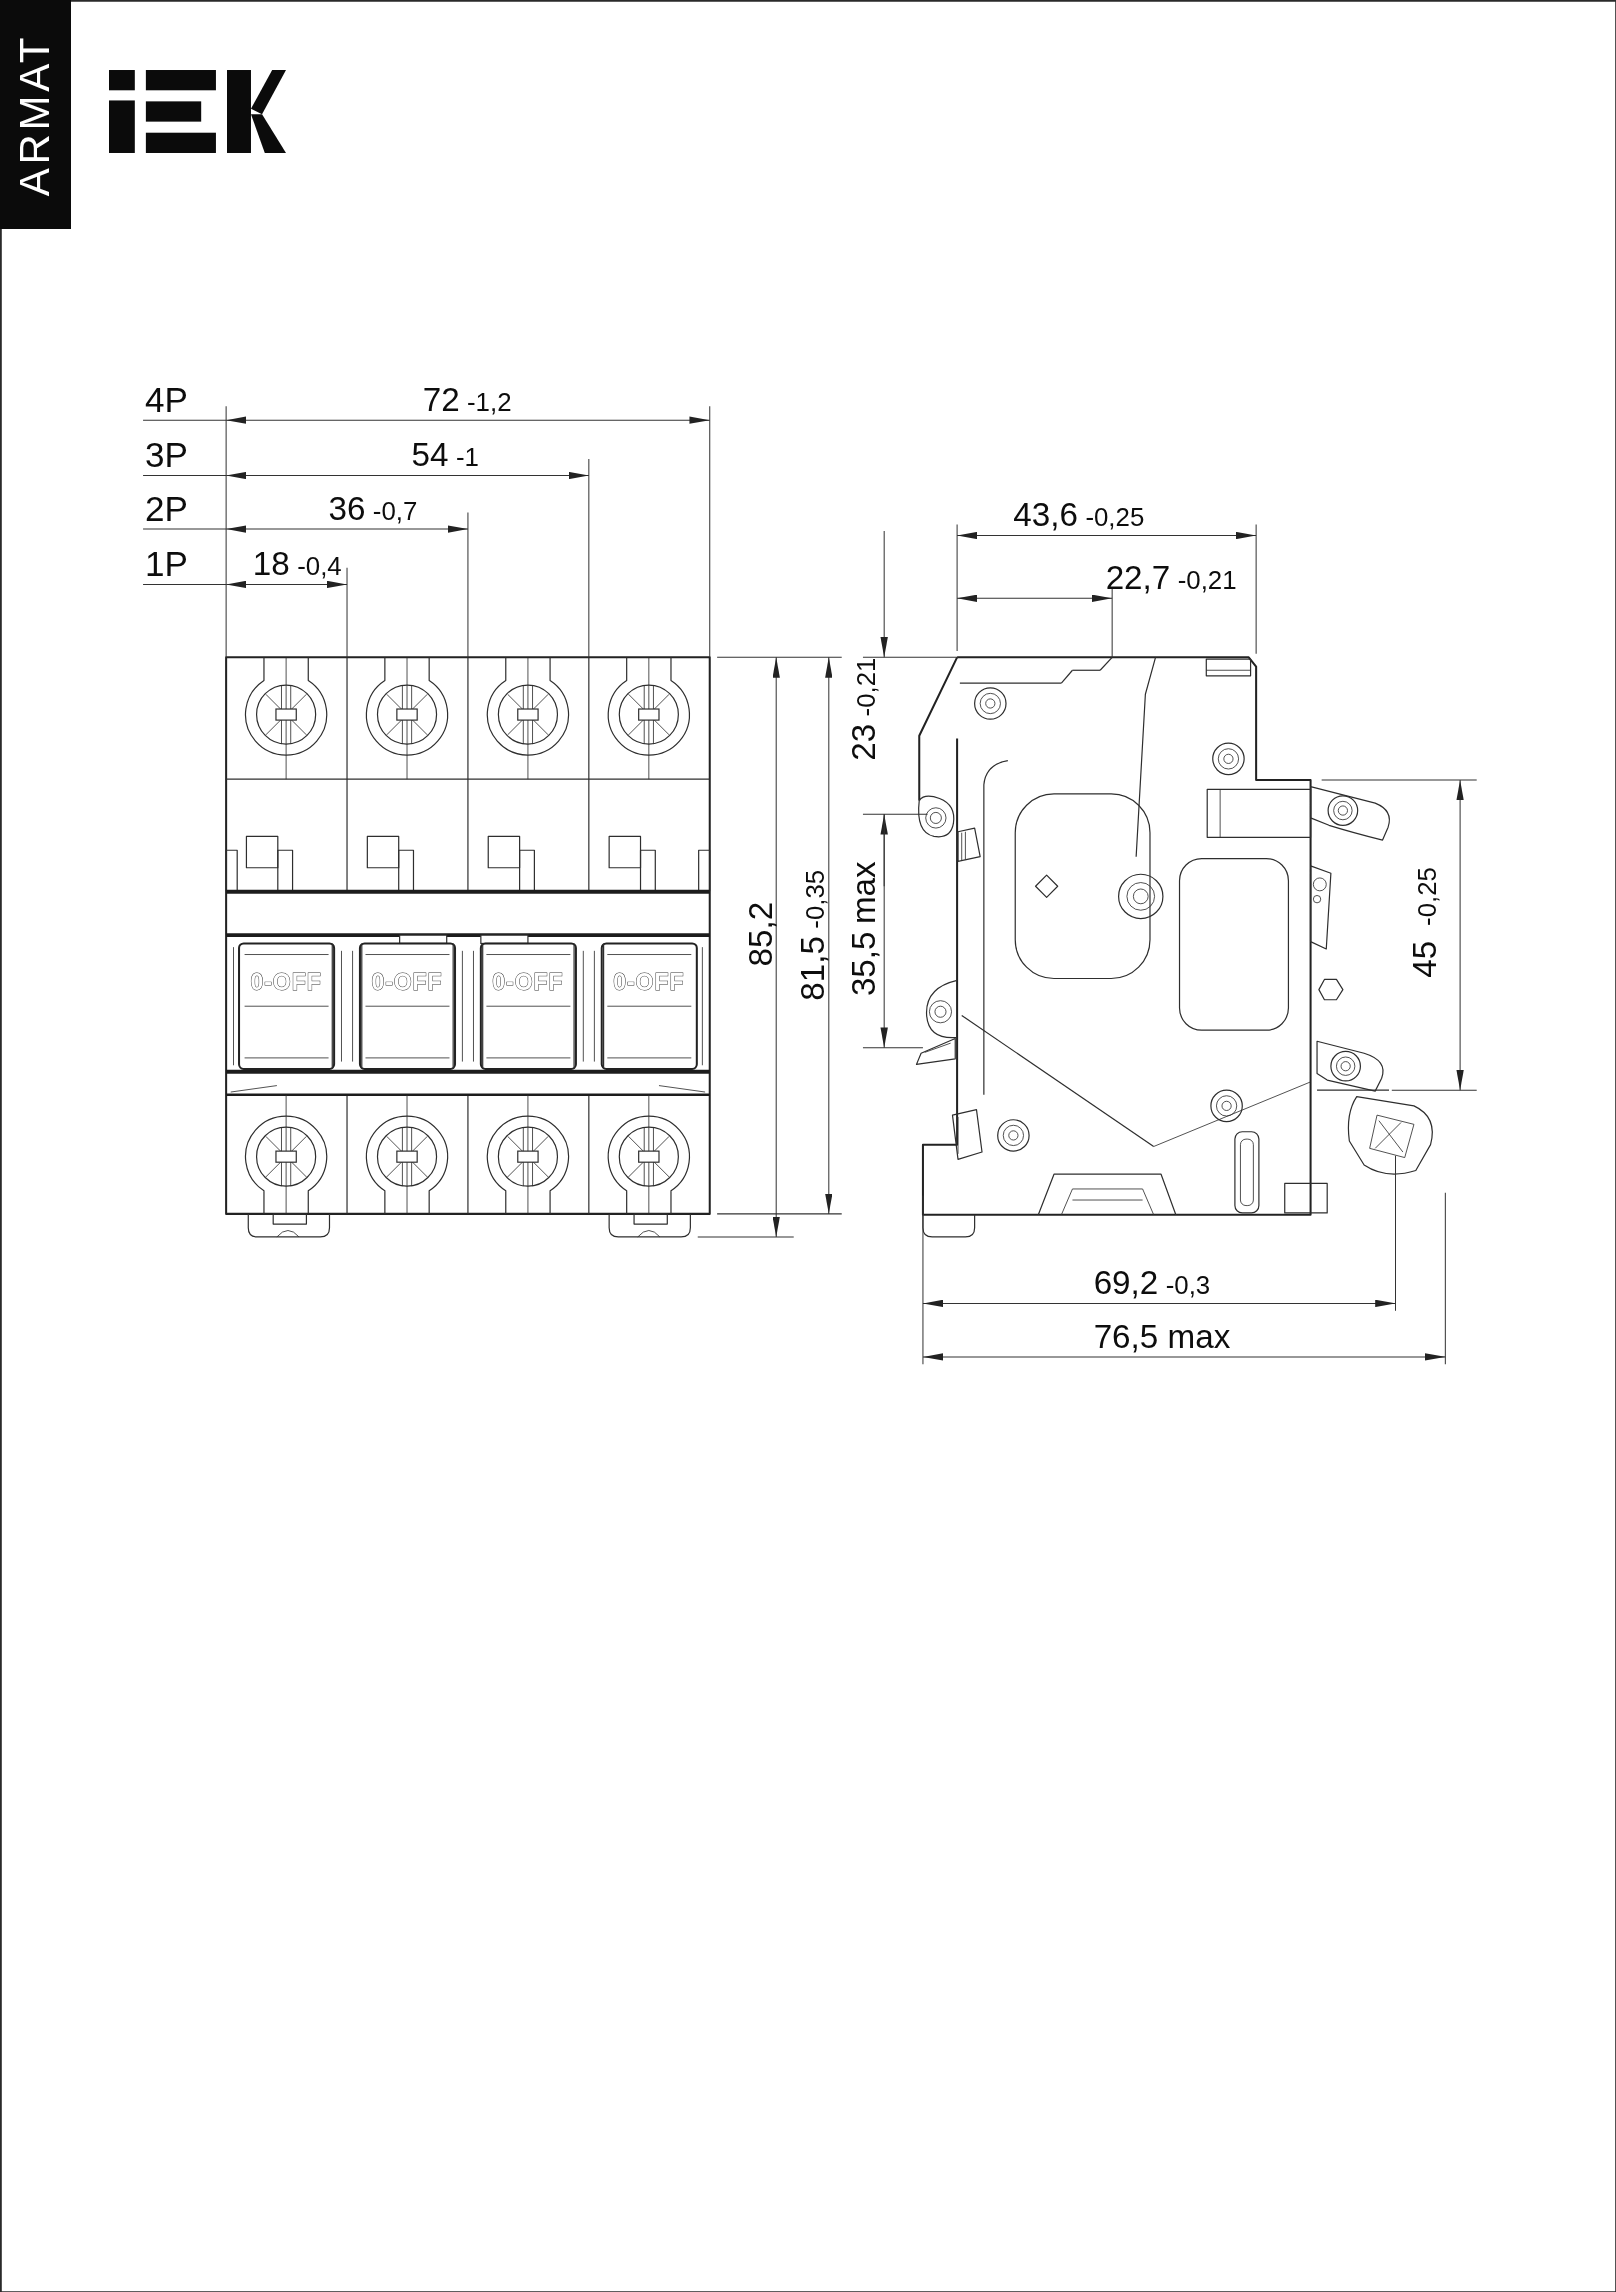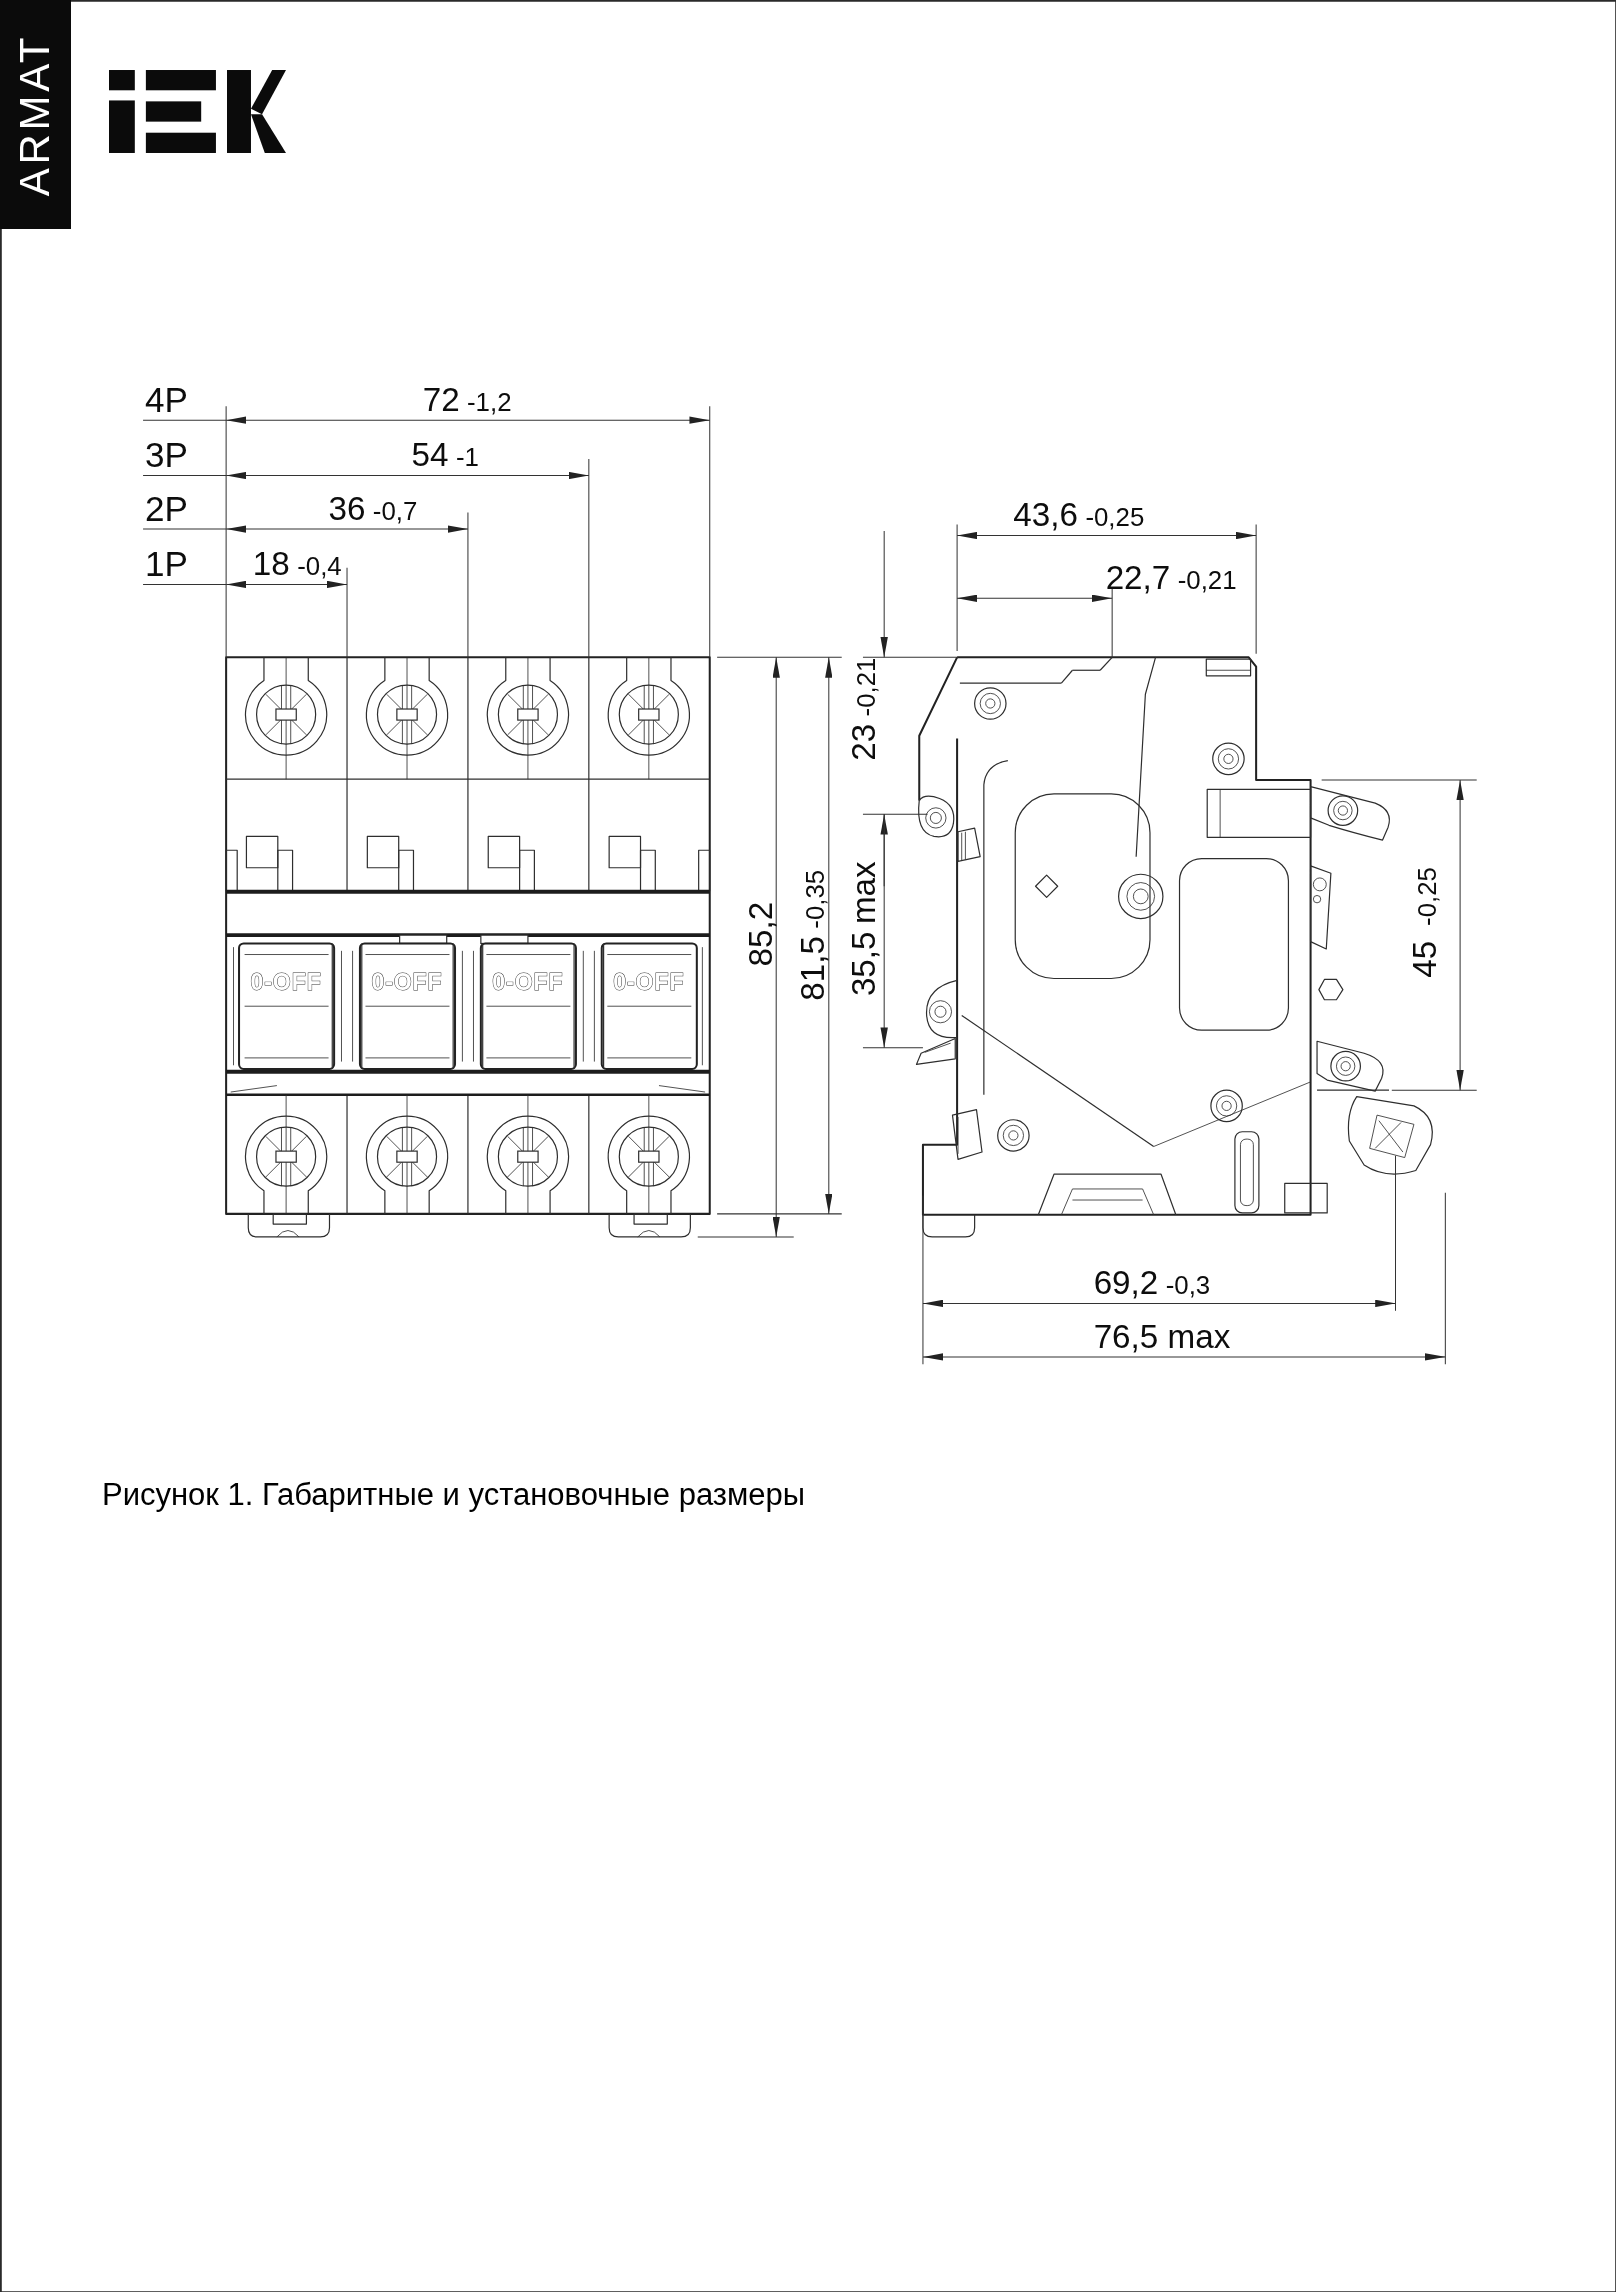--- a/index.html
+++ b/index.html
@@ -397,16 +397,15 @@
       <line class="dl" x1="1566" y1="1292" x2="1566" y2="1478"></line>
       <line class="dl" x1="1000" y1="1412" x2="1512" y2="1412" marker-start="url(#arr)" marker-end="url(#arr)"></line>
       <line class="dl" x1="1000" y1="1470" x2="1566" y2="1470" marker-start="url(#arr)" marker-end="url(#arr)"></line>
       <text class="dv" x="1255" y="1402" text-anchor="end">69,2</text>
       <text class="dt" x="1263" y="1402">-0,3</text>
       <text class="dv" x="1255" y="1460" text-anchor="end">76,5</text>
       <text class="dv" x="1265" y="1460">max</text>
     </g>
   </svg>
 
-  <div class="caption">Рисунок 1. Габаритные и установочные размеры</div>
 
 </div>
 
 
 </body></html>

